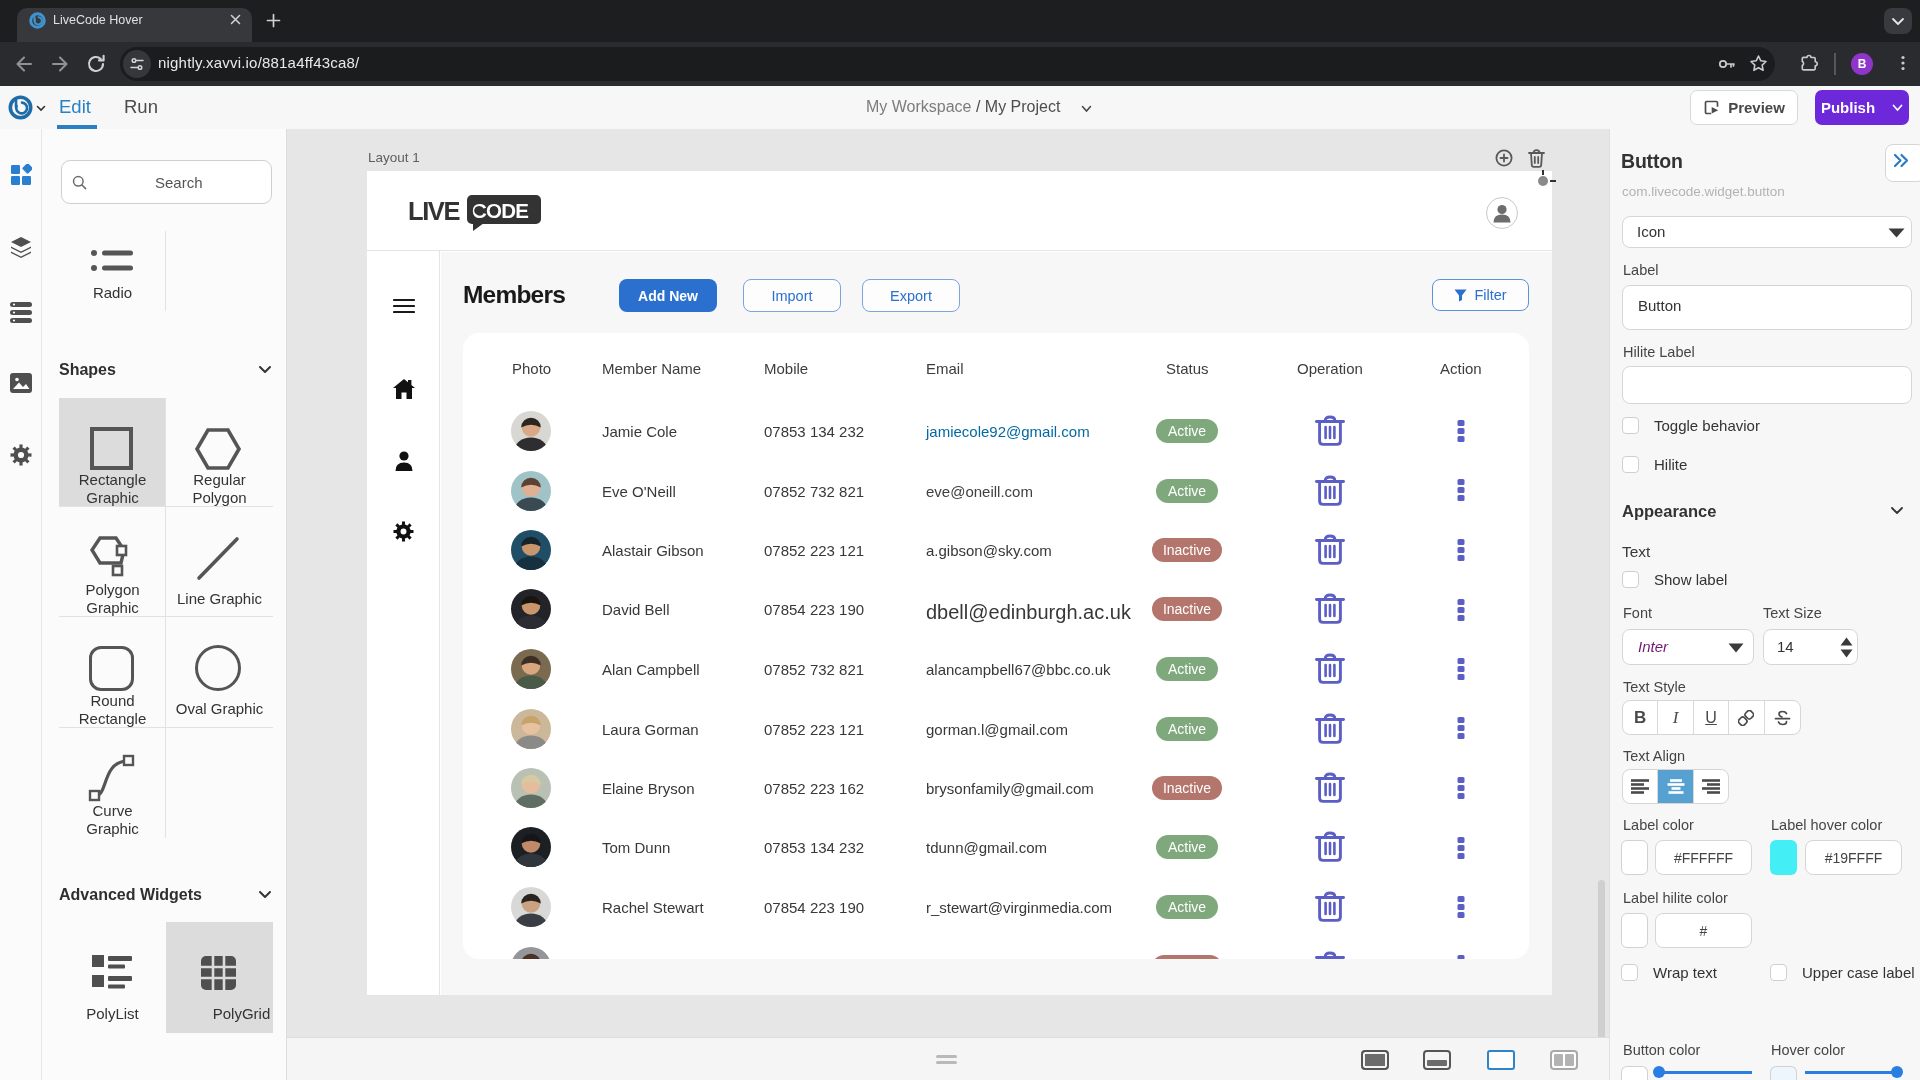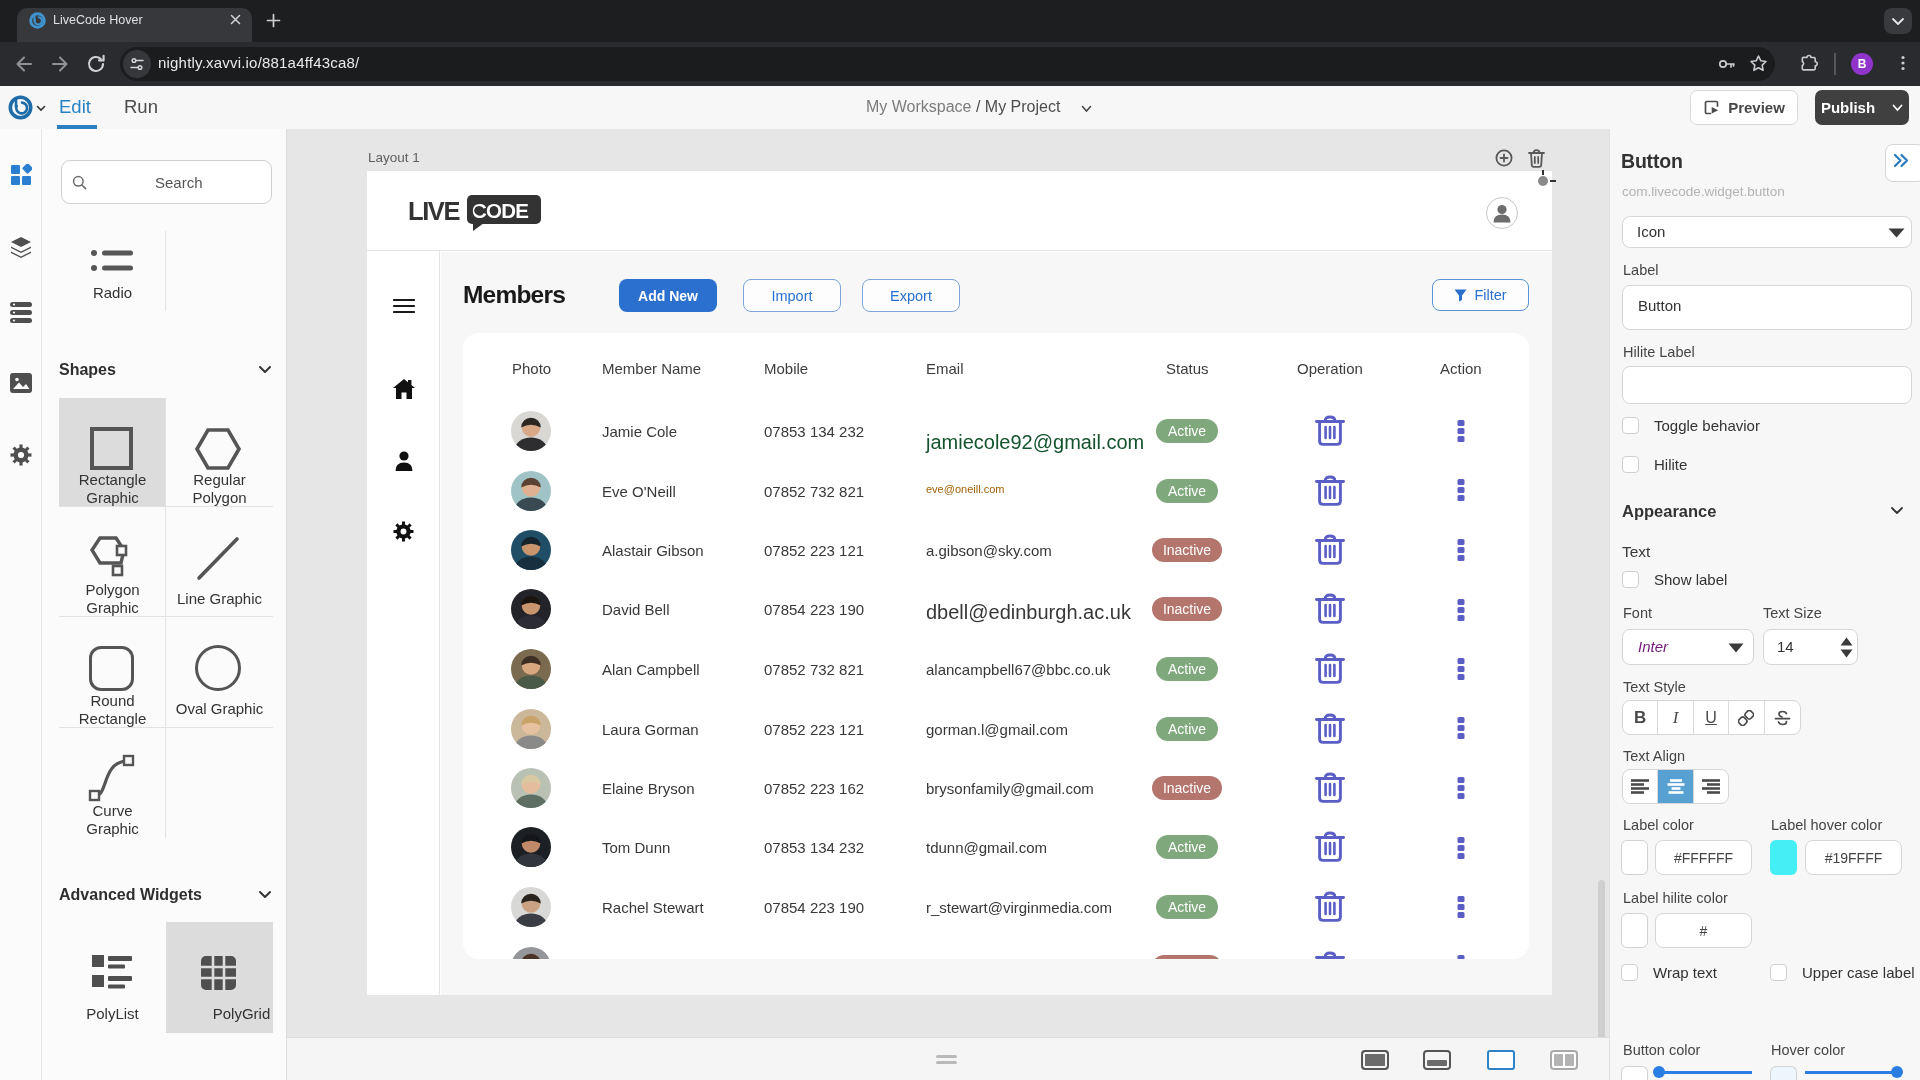--- a/index.html
+++ b/index.html
@@ -116,21 +116,21 @@
       <path d="M1.5 1.5 L5.5 6 L9.5 1.5" stroke="#444" stroke-width="1.5" fill="none" stroke-linecap="round"></path>
     </svg>
 </div>
 <div class="ab" style="left:1690px;top:90px;width:108px;height:35px;background:#fff;border:1px solid #d9d9d9;border-radius:7px;display:flex;align-items:center;justify-content:center;gap:8px;">
   <svg width="17" height="17" viewBox="0 0 17 17">
       <path d="M8.2 14.5 H3.7 Q2.5 14.5 2.5 13.3 V3.7 Q2.5 2.5 3.7 2.5 H13.3 Q14.5 2.5 14.5 3.7 V7.8" fill="none" stroke="#4e4e4e" stroke-width="1.7"></path>
       <path d="M8.7 8 L15.2 11.2 L8.7 14.4 Z" fill="#4e4e4e"></path>
     </svg>
   <span style="font-size:15px;color:#474747;font-weight:bold;">Preview</span>
 </div>
-<div class="ab" style="left:1815px;top:90px;width:94px;height:35px;background:#404040;border-radius:7px;display:flex;align-items:center;justify-content:center;gap:17px;">
+<div class="ab" style="left:1815px;top:90px;width:94px;height:35px;background:#6d28d9;border-radius:7px;display:flex;align-items:center;justify-content:center;gap:17px;">
   <span style="font-size:15px;color:#fff;font-weight:bold;">Publish</span>
   <svg width="11" height="8" viewBox="0 0 11 8">
       <path d="M1.5 1.5 L5.5 6 L9.5 1.5" stroke="#fff" stroke-width="1.7" fill="none" stroke-linecap="round"></path>
     </svg>
 </div>
 
 <div class="ab" id="iconstrip" style="left:0;top:129px;width:42px;height:951px;background:#fbfbfb;border-right:1px solid #e6e6e6;"></div>
 
 <div class="ab" style="left:10px;top:164px;width:22px;height:22px;">
   <svg width="22" height="22" viewBox="0 0 22 22">
@@ -379,21 +379,21 @@
   <div class="ab" style="left:48px;top:78px;width:40px;height:40px;border-radius:50%;overflow:hidden;">
     <svg width="40" height="40" viewBox="0 0 40 40">
       <rect width="40" height="40" fill="#d8d7d3"></rect>
       <ellipse cx="20" cy="39" rx="16.5" ry="12.5" fill="#2e2e30"></ellipse>
       <circle cx="20" cy="16.5" r="9.3" fill="#d9a886"></circle>
       <path d="M10.2 16.5 A9.8 9.8 0 0 1 29.8 16.5 Q20 11.2 10.2 16.5 Z" fill="#2c2620"></path>
     </svg>
   </div>
   <div class="ab" style="left:139px;top:90px;font-size:15px;color:#383838;">Jamie Cole</div>
   <div class="ab" style="left:301px;top:90px;font-size:15px;color:#383838;">07853 134 232</div>
-  <div class="ab" style="left:463px;top:90px;font-size:20px;color:#14532d;margin-top:8px;">jamiecole92@gmail.com</div>
+  <div class="ab" style="left:463px;top:90px;font-size:15px;color:#0369a1;">jamiecole92@gmail.com</div>
   <div class="ab ctr" style="left:693px;top:86px;width:62px;height:24px;background:#7fa87c;border-radius:12px;font-size:14px;color:#fff;">Active</div>
   <div class="ab" style="left:851px;top:81px;width:32px;height:33px;">
     <svg width="32" height="33" viewBox="0 0 32 33">
       <path d="M2.5 7.5 H29.5" stroke="#5b5ec5" stroke-width="2.9" stroke-linecap="round"></path>
       <path d="M11.2 6.6 Q11.2 3 16 3 Q20.8 3 20.8 6.6" fill="none" stroke="#5b5ec5" stroke-width="2.9"></path>
       <path d="M5.6 8 L5.6 27 Q5.6 30.4 9.2 30.4 H22.8 Q26.4 30.4 26.4 27 L26.4 8" fill="none" stroke="#5b5ec5" stroke-width="2.9" stroke-linejoin="round"></path>
       <path d="M11.6 13 V24 M16 13 V24 M20.4 13 V24" stroke="#5b5ec5" stroke-width="2.6" stroke-linecap="round"></path>
     </svg>
   </div>
   <div class="ab" style="left:994px;top:87px;width:8px;height:22px;">
@@ -409,21 +409,21 @@
   <div class="ab" style="left:48px;top:138px;width:40px;height:40px;border-radius:50%;overflow:hidden;">
     <svg width="40" height="40" viewBox="0 0 40 40">
       <rect width="40" height="40" fill="#9fc3c6"></rect>
       <ellipse cx="20" cy="39" rx="16.5" ry="12.5" fill="#3a4a52"></ellipse>
       <circle cx="20" cy="16.5" r="9.3" fill="#e0b092"></circle>
       <path d="M10.2 16.5 A9.8 9.8 0 0 1 29.8 16.5 Q20 11.2 10.2 16.5 Z" fill="#5b4232"></path>
     </svg>
   </div>
   <div class="ab" style="left:139px;top:150px;font-size:15px;color:#383838;">Eve O'Neill</div>
   <div class="ab" style="left:301px;top:150px;font-size:15px;color:#383838;">07852 732 821</div>
-  <div class="ab" style="left:463px;top:150px;font-size:11px;color:#a16207;">eve@oneill.com</div>
+  <div class="ab" style="left:463px;top:150px;font-size:15px;color:#404040;">eve@oneill.com</div>
   <div class="ab ctr" style="left:693px;top:146px;width:62px;height:24px;background:#7fa87c;border-radius:12px;font-size:14px;color:#fff;">Active</div>
   <div class="ab" style="left:851px;top:141px;width:32px;height:33px;">
     <svg width="32" height="33" viewBox="0 0 32 33">
       <path d="M2.5 7.5 H29.5" stroke="#5b5ec5" stroke-width="2.9" stroke-linecap="round"></path>
       <path d="M11.2 6.6 Q11.2 3 16 3 Q20.8 3 20.8 6.6" fill="none" stroke="#5b5ec5" stroke-width="2.9"></path>
       <path d="M5.6 8 L5.6 27 Q5.6 30.4 9.2 30.4 H22.8 Q26.4 30.4 26.4 27 L26.4 8" fill="none" stroke="#5b5ec5" stroke-width="2.9" stroke-linejoin="round"></path>
       <path d="M11.6 13 V24 M16 13 V24 M20.4 13 V24" stroke="#5b5ec5" stroke-width="2.6" stroke-linecap="round"></path>
     </svg>
   </div>
   <div class="ab" style="left:994px;top:146px;width:8px;height:22px;">

